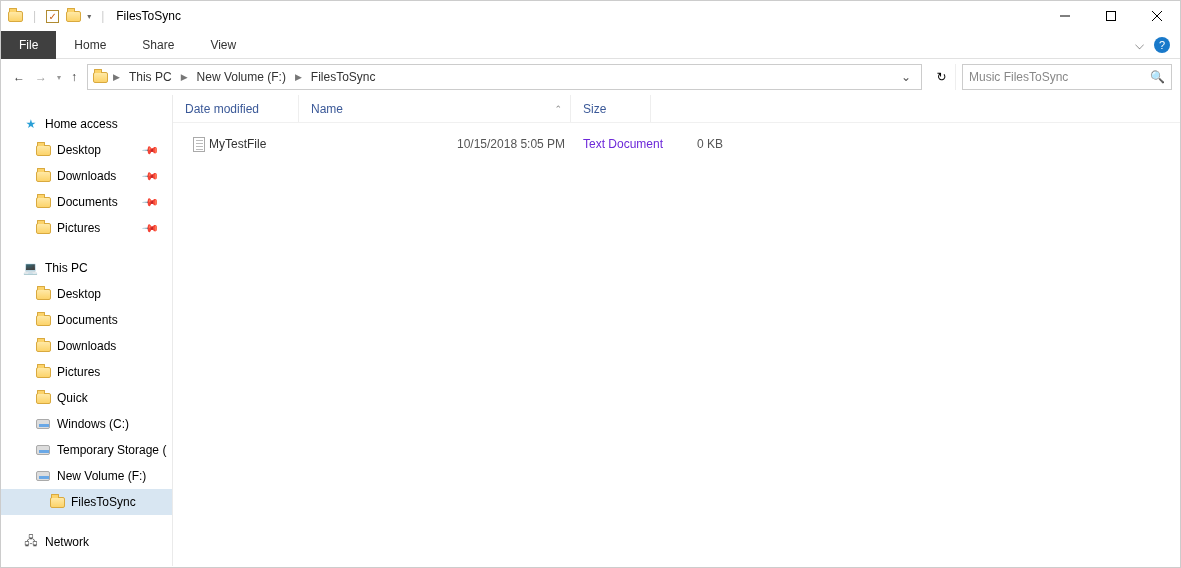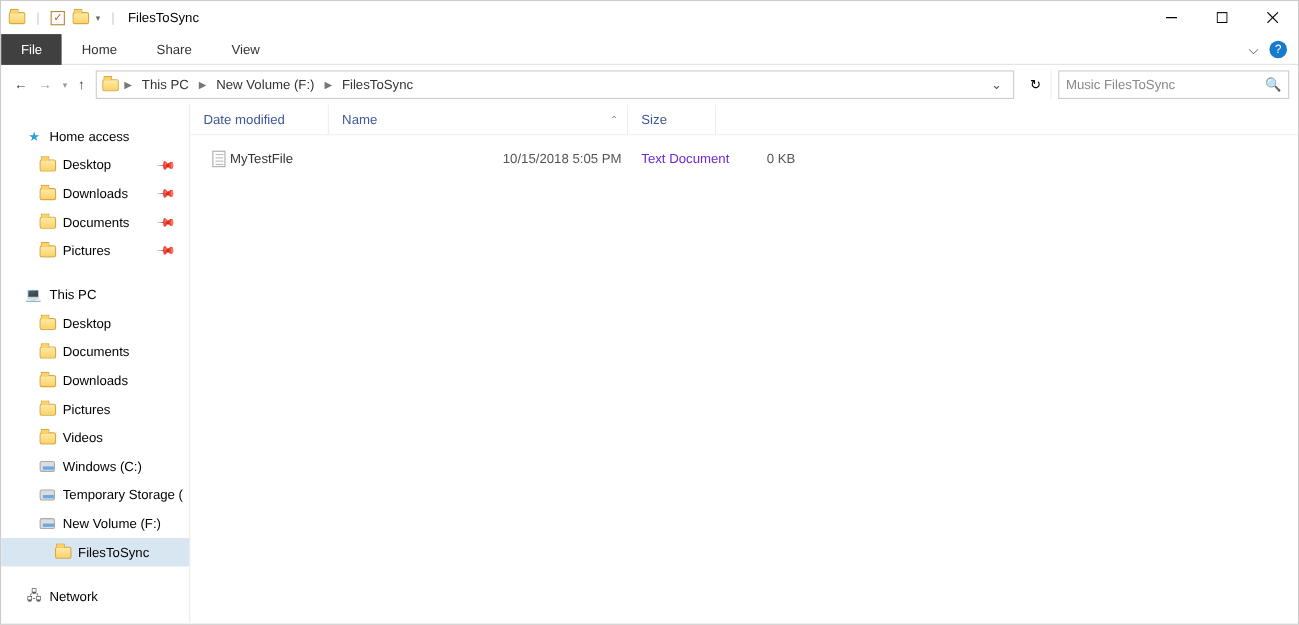--- a/index.html
+++ b/index.html
@@ -209,21 +209,21 @@
     <div class="item sub">
         <span class="ico">
           <span class="ico-folder"></span>
         </span>
         <span>Pictures</span>
       </div>
     <div class="item sub">
         <span class="ico">
           <span class="ico-folder"></span>
         </span>
-        <span>Videos</span>
+        <span>Quick</span>
       </div>
     <div class="item sub">
         <span class="ico">
           <span class="ico-disk"></span>
         </span>
         <span>Windows (C:)</span>
       </div>
     <div class="item sub">
         <span class="ico">
           <span class="ico-disk"></span>

